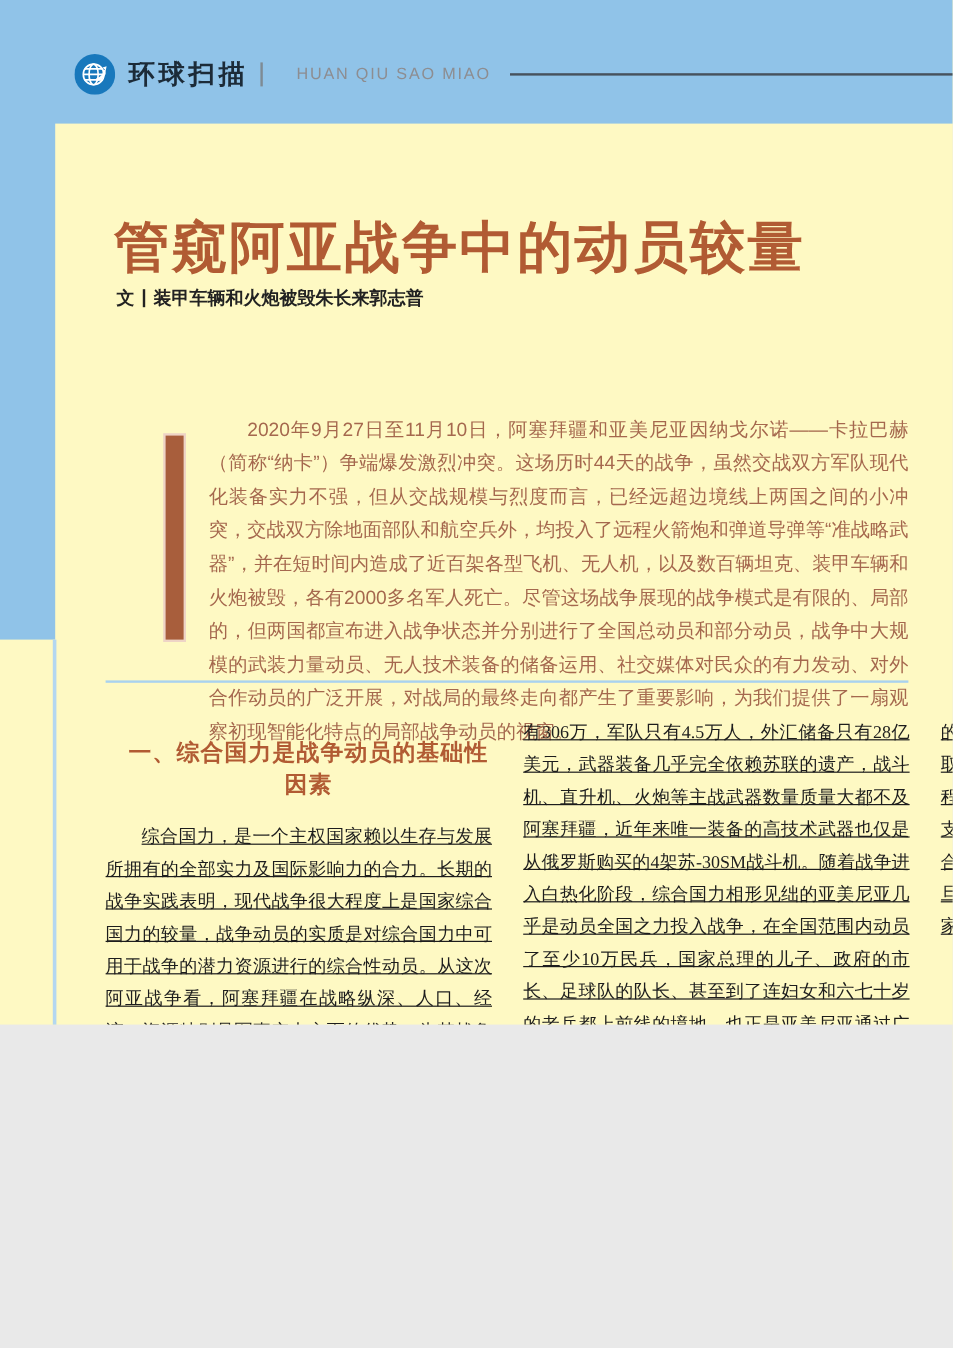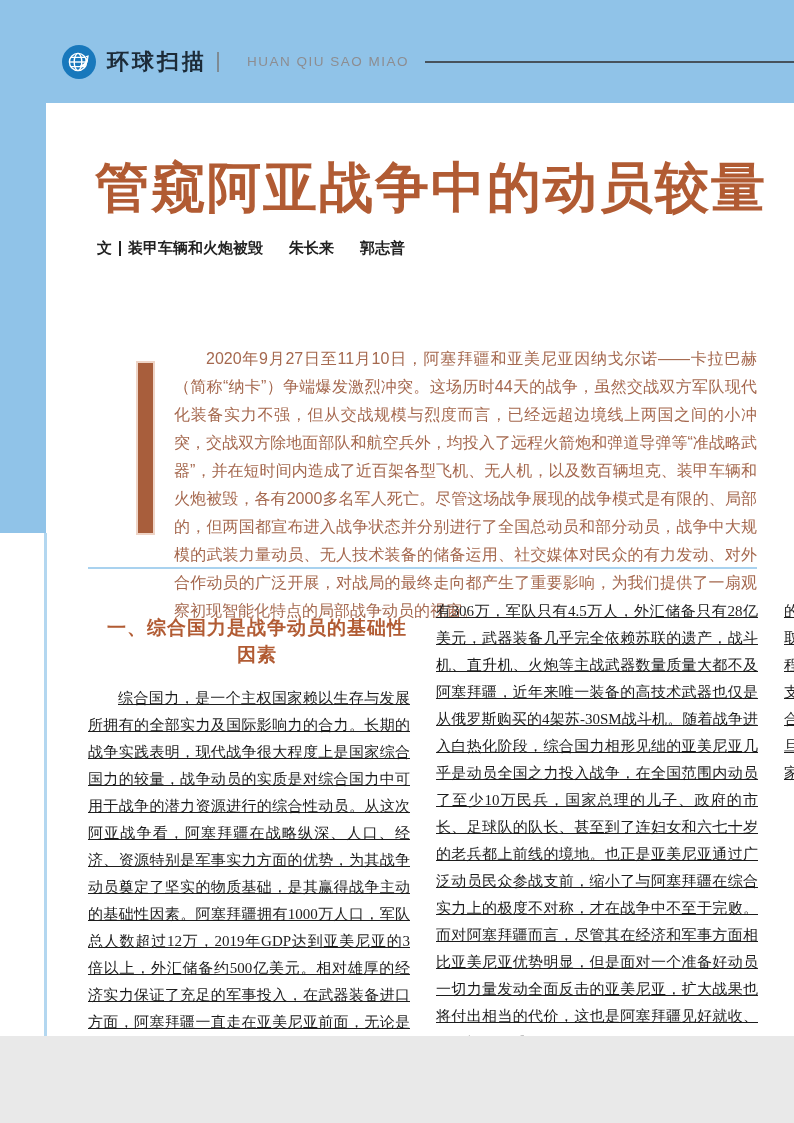--- a/index.html
+++ b/index.html
@@ -1,19 +1,19 @@
 <!DOCTYPE html>
 <html><head>
 <meta charset="utf-8">
 <style>
   html,body{margin:0;padding:0;background:#e9e9e9;}
   .page{
     position:relative;
-    width:794px;height:1036px;
-    background:#ffffff;
+    width:794px;height:854px;
+    background:#fef9c3;
     overflow:hidden;
     font-family:"Liberation Sans","DejaVu Sans",sans-serif;
   }
   
   .top-band{
     position:absolute;left:0;top:0;width:794px;height:103px;
     background:#90c3e8;
   }
   .left-strip{
     position:absolute;left:0;top:0;width:46px;height:533px;
@@ -38,36 +38,36 @@
     margin-left:10px;padding-left:28px;
     border-left:2px solid #7e8b94;
     font-size:13.5px;color:#8d8d91;letter-spacing:1.5px;
     white-space:nowrap;line-height:20px;
   }
   .header-rule{
     flex:1 1 auto;height:2px;background:#47525c;margin-left:16px;
   }
   
   .title{
-    position:absolute;left:95px;top:152px;margin:0;
-    font-size:54px;font-weight:900;color:#b15b33;letter-spacing:2px;
+    position:absolute;left:95px;top:176px;margin:0;
+    font-size:46px;font-weight:900;color:#b15b33;letter-spacing:2px;
     white-space:nowrap;
     text-align:right;
   }
   .byline{
     position:absolute;left:97px;top:239px;
     font-size:15px;font-weight:bold;color:#222;
     display:flex;align-items:center;
   }
   .byline .label{font-weight:600;}
   .byline .sep{
     display:inline-block;width:2px;height:15px;background:#222;
     margin:0 7px;
   }
-  .byline .author{margin-left:26px;}
+  .byline .author{}
   
   .intro-bar{
     position:absolute;left:138px;top:363px;width:15px;height:170px;
     background:#a85e3c;
     box-shadow:0 0 0 2px #eed4c6;
   }
   .intro-text{
     position:absolute;left:174px;top:345px;width:583px;margin:0;
     font-size:16px;line-height:28px;color:#a5684e;
     text-align:justify;text-indent:2em;

